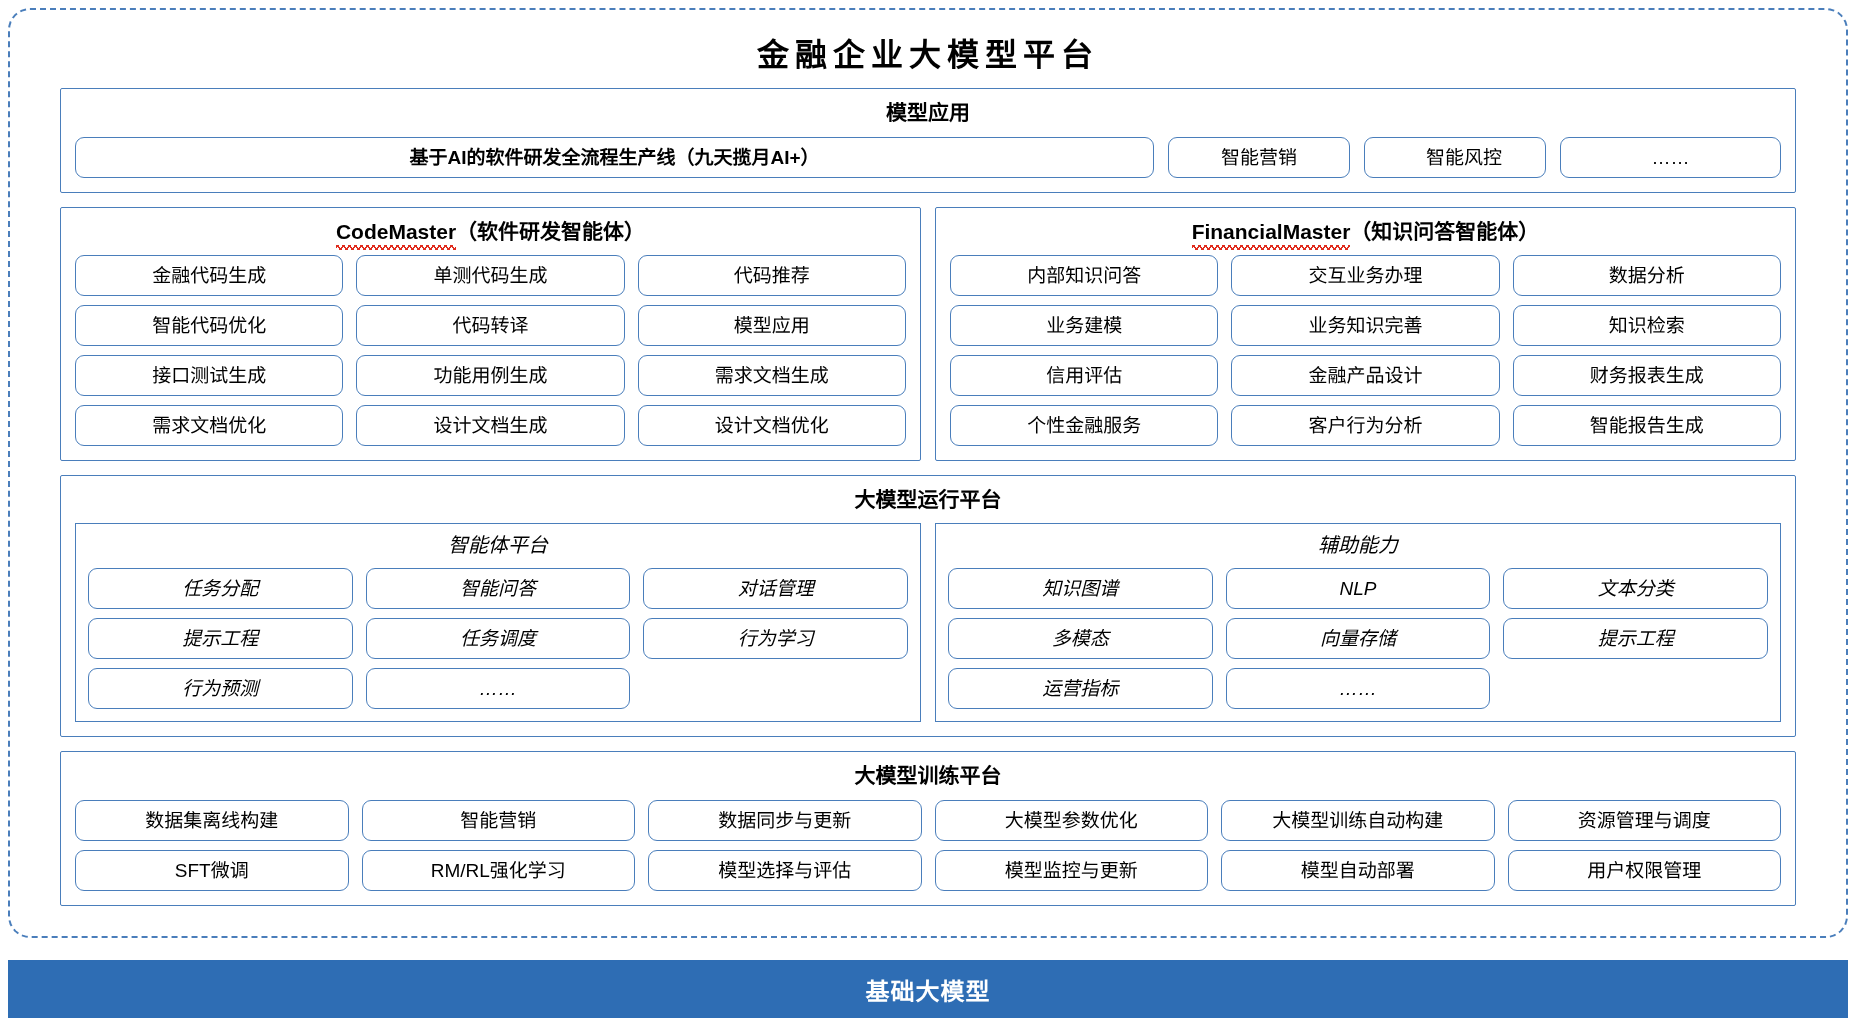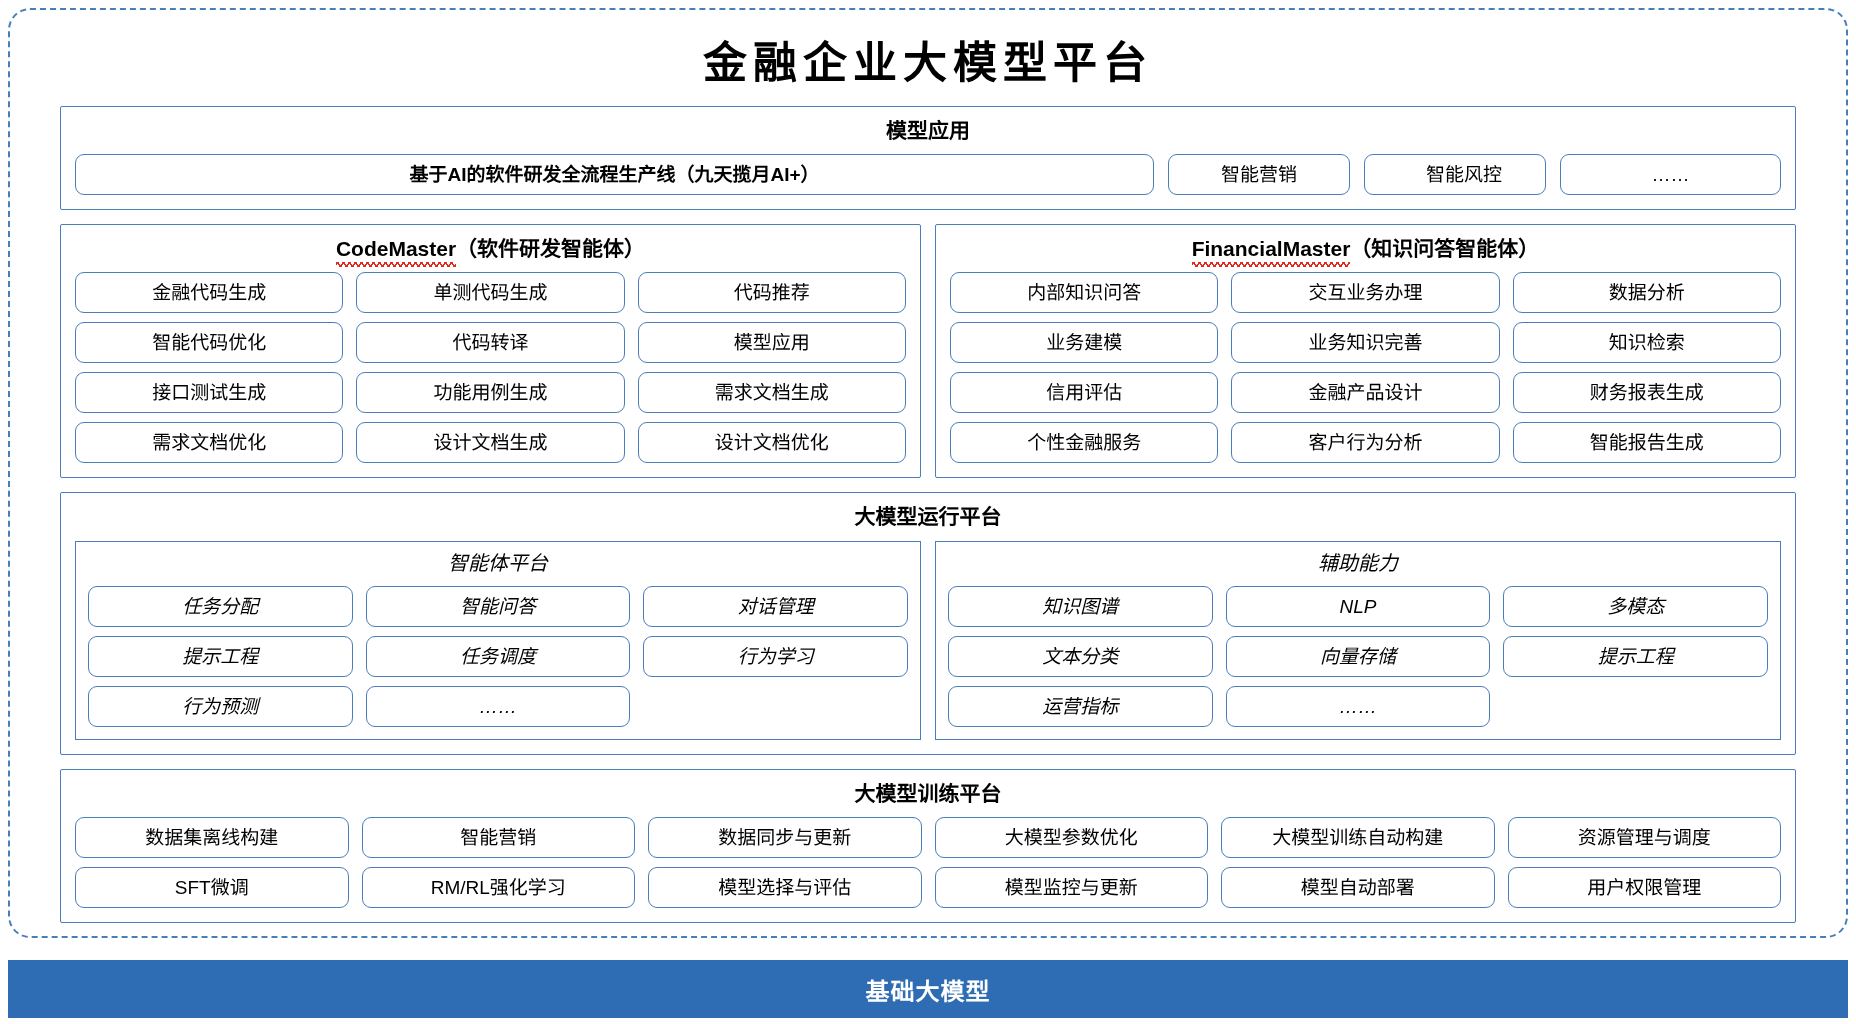--- a/index.html
+++ b/index.html
@@ -30,21 +30,21 @@
     border: 2px dashed #4a7ebb;
     border-radius: 22px;
     background: #ffffff;
     padding: 8px 50px 0 50px;
   }
 
   
   .main-title {
     text-align: center;
     font-family: "Liberation Serif", "DejaVu Serif", serif;
-    font-size: 44px;
+    font-size: 32px;
     font-weight: 700;
     color: #000000;
     letter-spacing: 6px;
     line-height: 1.45;
     padding-top: 14px;
     padding-bottom: 10px;
     white-space: nowrap;
   }
 
   
@@ -261,22 +261,22 @@
             <div class="chip">行为预测</div>
             <div class="chip">……</div>
           </div>
         </div>
 
         <div class="subpanel">
           <div class="panel-title-light">辅助能力</div>
           <div class="grid4">
             <div class="chip">知识图谱</div>
             <div class="chip">NLP</div>
+            <div class="chip">文本分类</div>
             <div class="chip">多模态</div>
-            <div class="chip">文本分类</div>
             <div class="chip">向量存储</div>
             <div class="chip">提示工程</div>
             <div class="chip">运营指标</div>
             <div class="chip">……</div>
           </div>
         </div>
       </div>
     </div>
 
     <div class="panel train-wrap">

